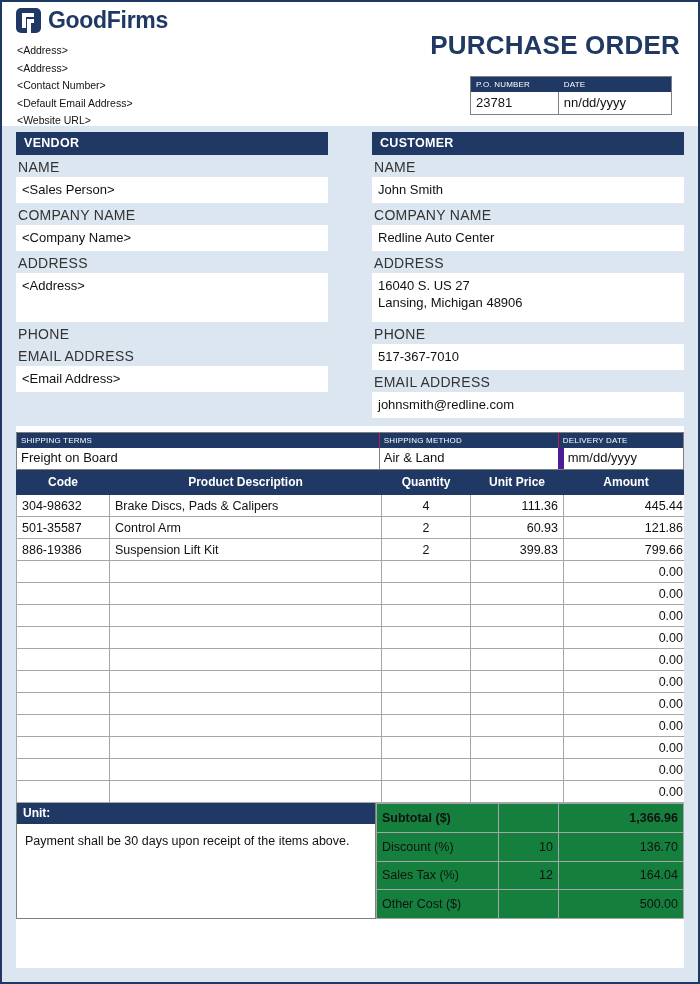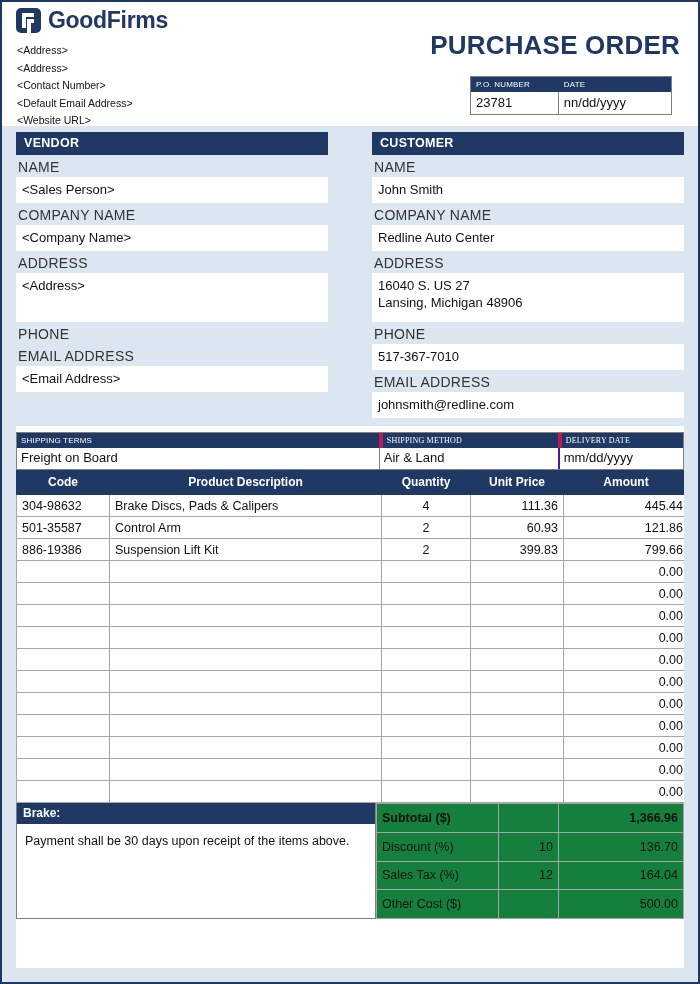--- a/index.html
+++ b/index.html
@@ -194,22 +194,22 @@
     background: #ffffff;
   }
   .ship-body > div {
     color: #111111;
     font-size: 13px;
     padding: 2px 0 4px 4px;
     box-sizing: border-box;
   }
   .sc1 { width: 364px; }
   .sc2 { width: 180px; border-left: 1px solid #7f7f7f; }
-  .sc3 { width: 126px; border-left: 2px solid #4c1d95; }
-  .ship-head .sc2, .ship-head .sc3 { border-left: 4px solid #be185d; font-family: Liberation Serif, serif; }
+  .sc3 { width: 126px; border-left: 6px solid #4c1d95; }
+  .ship-head .sc2, .ship-head .sc3 { border-left: 1px solid #be185d; }
 
   
   .items-wrap { margin: 0 14px; }
   table.items {
     width: 100%;
     border-collapse: collapse;
     table-layout: fixed;
   }
   table.items th {
     background: #1f3864;
@@ -504,21 +504,21 @@
             <td class="c"></td>
             <td class="r"></td>
             <td class="r">0.00</td>
           </tr>
         </tbody>
     </table>
   </div>
 
   <div class="bottom">
     <div class="note-block">
-      <div class="note-head">Brake:</div>
+      <div class="note-head">Unit:</div>
       <div class="note-body">Payment shall be 30 days upon receipt of the items above.</div>
     </div>
     <table class="totals">
       <colgroup>
           <col class="tot-label">
           <col class="tot-pct">
           <col class="tot-val">
         </colgroup>
       <tbody id="totals-body">
           <tr>

